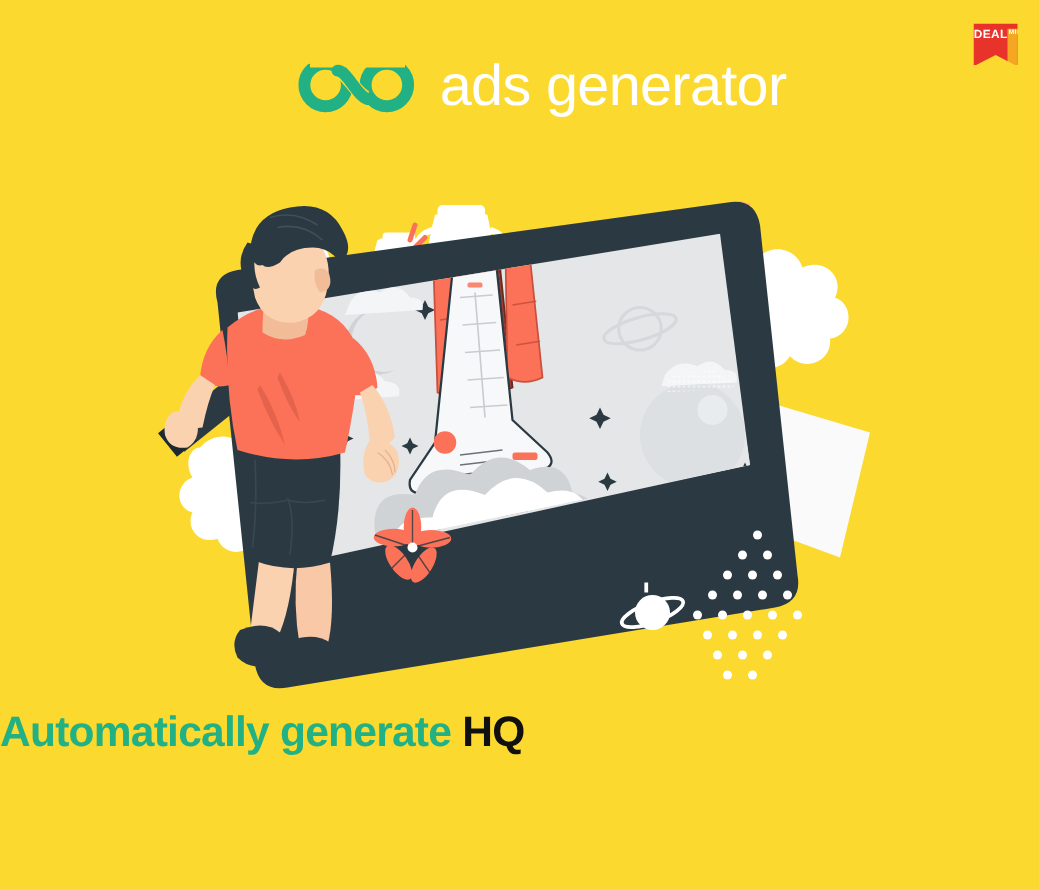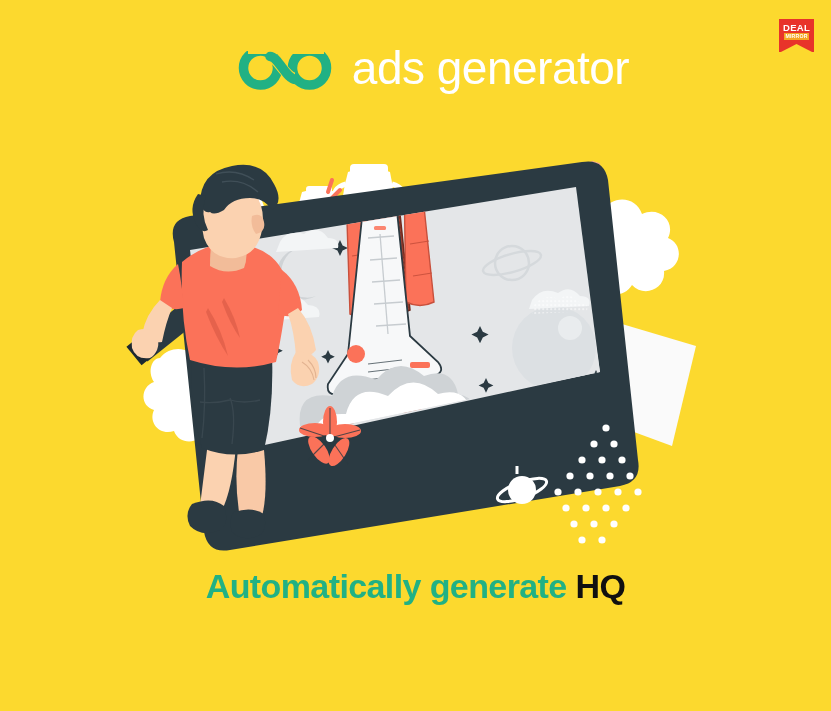--- a/index.html
+++ b/index.html
@@ -9,22 +9,22 @@
     background:#FCD92E;
     position:relative;
   }
   #stage { position:absolute; inset:0; background:#FCD92E; }
 
   
   .badge {
     position:absolute; left:779px; top:19px;
     width:35px; height:33px;
     background:#E8332A;
-    display:flex; flex-direction:column;
-    align-items:center; justify-content:flex-start;
+    display:flex; flex-direction:row;
+    justify-content:flex-start;
     padding-top:4px;
     overflow:hidden;
   }
   .badge .b1 {
     color:#fff; font-weight:bold; font-size:9.5px;
     letter-spacing:.3px; line-height:10px;
   }
   .badge .b2 {
     color:#fff; font-weight:bold; font-size:5.2px;
     letter-spacing:.2px; line-height:7px;
@@ -47,21 +47,20 @@
     letter-spacing:-0.5px; line-height:56px;
   }
 
   
   .art { position:absolute; left:130px; top:160px; width:580px; height:390px; }
   .art svg { display:block; width:100%; height:100%; overflow:visible; }
 
   
   .headline {
     position:absolute; left:0; top:565px; width:831px;
-    text-align:center;
   }
   .headline .l1, .headline .l2 {
     font-size:34px; font-weight:bold; line-height:43px;
     letter-spacing:-0.6px;
   }
   .hl-accent { color:#21B184; }
   .hl-dark { color:#101010; }
 </style>
 </head>
 <body>

